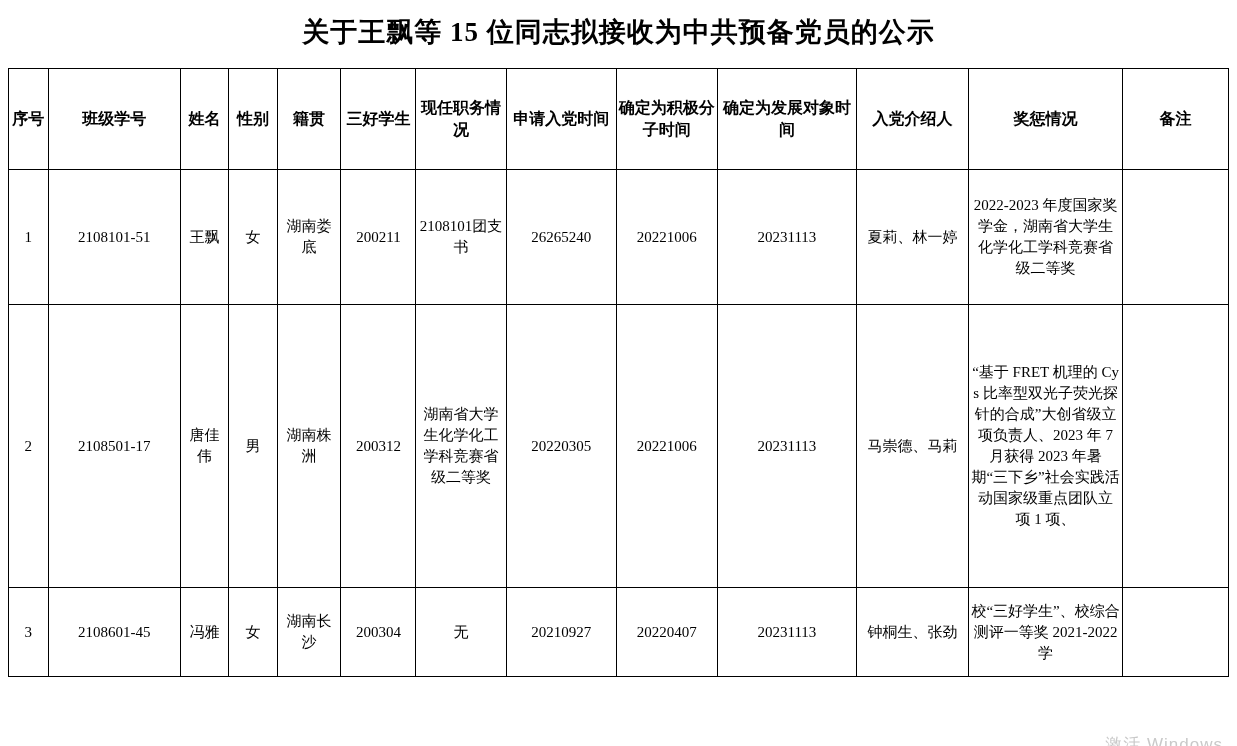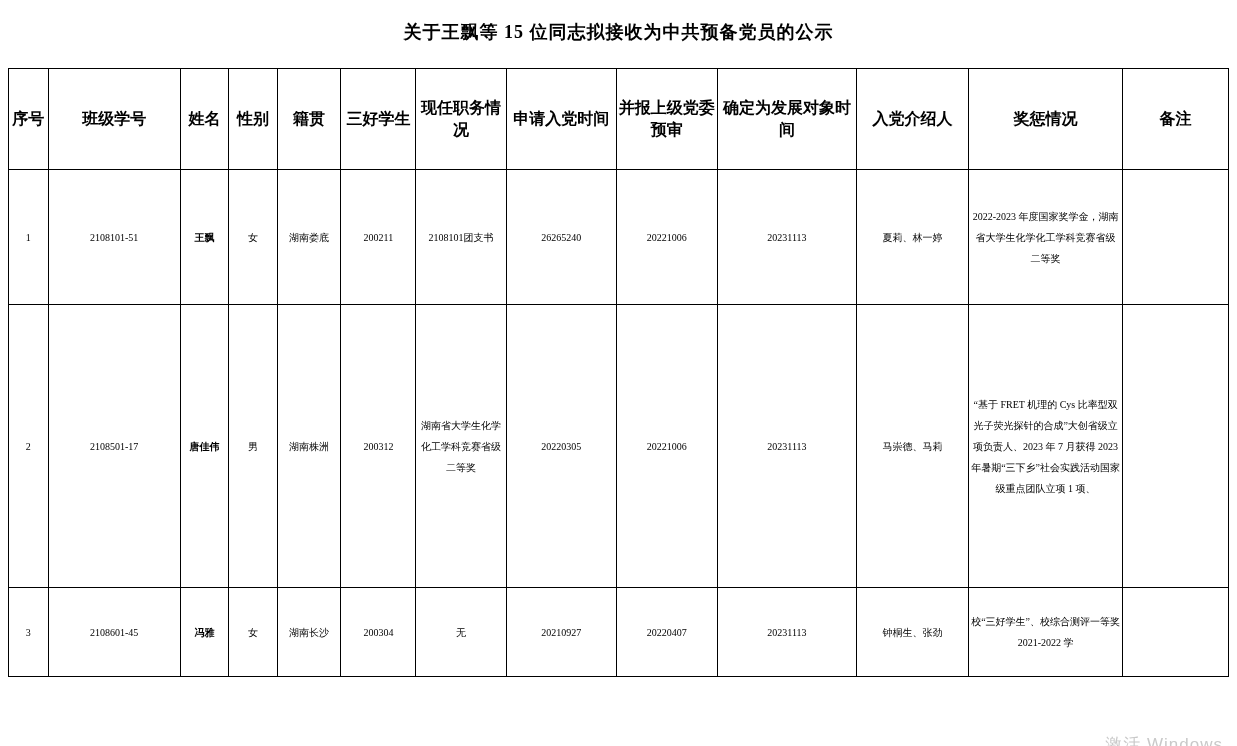--- a/index.html
+++ b/index.html
@@ -16,21 +16,21 @@
   }
   .page {
     position: relative;
     width: 1237px;
     height: 746px;
     box-sizing: border-box;
     padding: 0 8px;
   }
   .doc-title {
     text-align: center;
-    font-size: 18px;
+    font-size: 27px;
     font-weight: bold;
     letter-spacing: 1px;
     margin: 12px 0 16px 0;
     line-height: 40px;
     font-family: "Liberation Serif", "DejaVu Serif", serif;
   }
   .doc-para {
     font-size: 19px;
     line-height: 39px;
     margin: 20px 0 0 0;
@@ -46,21 +46,21 @@
     border-collapse: collapse;
     width: 1221px;
     margin-top: 10px;
     table-layout: fixed;
   }
   table.main-table th,
   table.main-table td {
     border: 1px solid #000000;
     text-align: center;
     vertical-align: middle;
-    font-size: 10px;
+    font-size: 15px;
     line-height: 21px;
     padding: 3px 2px;
     word-break: break-all;
   }
   table.main-table thead th {
     font-size: 16px;
     line-height: 22px;
     font-weight: bold;
     height: 96px;
     padding: 2px 1px;
@@ -74,21 +74,20 @@
   .col-post   { width: 82px; }
   .col-apply  { width: 100px; }
   .col-active { width: 92px; }
   .col-devel  { width: 126px; }
   .col-intro  { width: 102px; }
   .col-award  { width: 140px; }
   .col-remark { width: 96px; }
 
   .cell-narrow {
     letter-spacing: 0px;
-    font-weight: bold;
   }
   .row-1 td { height: 128px; }
   .row-2 td { height: 276px; }
   .row-3 td { height: 82px; }
 
   .watermark {
     position: absolute;
     right: 14px;
     bottom: 2px;
     font-size: 17px;
@@ -125,21 +124,21 @@
     <thead>
       <tr>
         <th>序号</th>
         <th>班级学号</th>
         <th>姓名</th>
         <th>性别</th>
         <th>籍贯</th>
         <th>三好学生</th>
         <th>现任职务情况</th>
         <th>申请入党时间</th>
-        <th>并报上级党委预审</th>
+        <th>确定为积极分子时间</th>
         <th>确定为发展对象时间</th>
         <th>入党介绍人</th>
         <th>奖惩情况</th>
         <th>备注</th>
       </tr>
     </thead>
     <tbody>
       <tr class="row-1">
         <td>1</td>
         <td>2108101-51</td>

